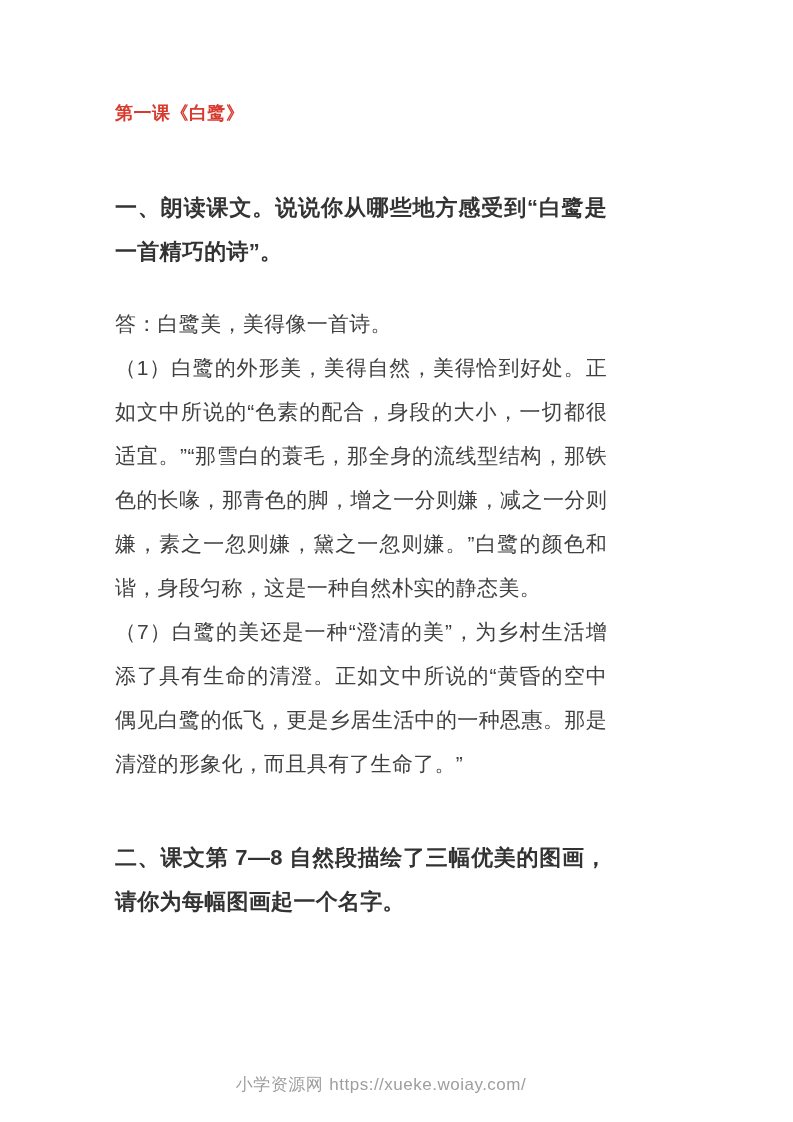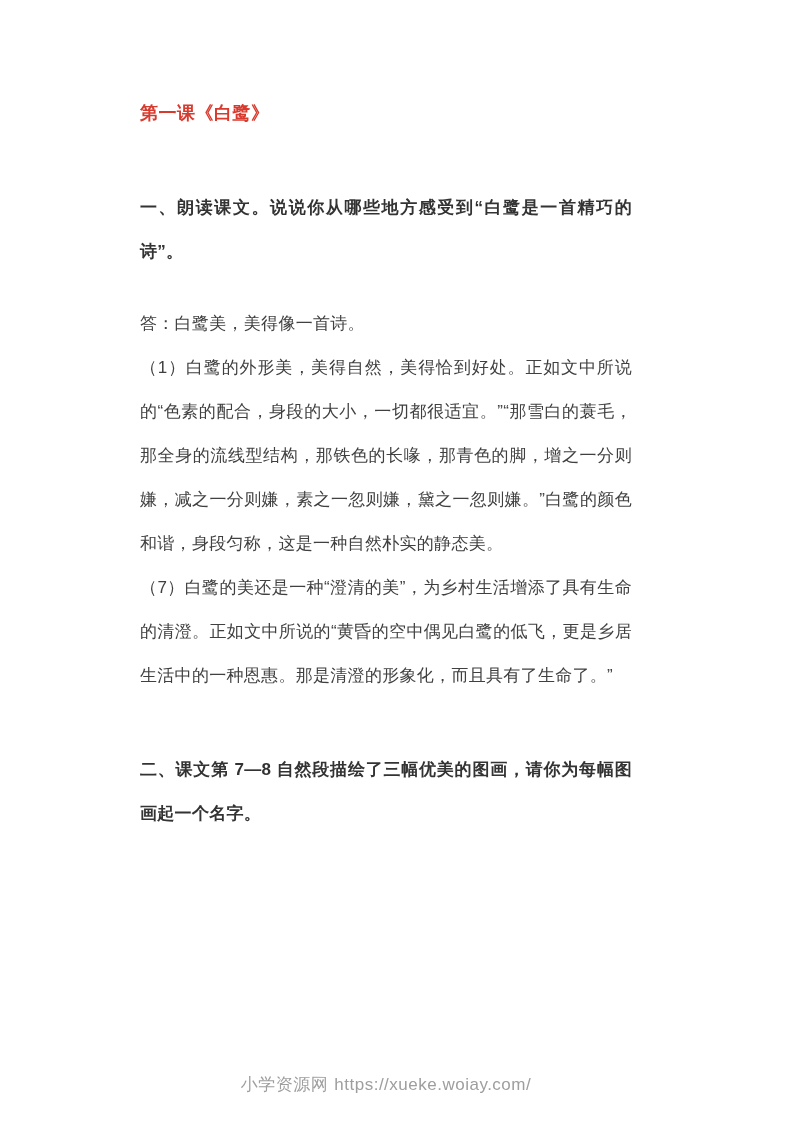--- a/index.html
+++ b/index.html
@@ -14,64 +14,64 @@
     position: relative;
     overflow: hidden;
   }
   .page {
     position: relative;
     width: 722px;
     height: 1122px;
     background: #ffffff;
     box-sizing: border-box;
     padding: 100px 115px 0 115px;
-    margin-left: 25px;
   }
   .lesson-title {
     font-size: 18px;
     font-weight: 700;
     color: #d83a2e;
     line-height: 26px;
     margin: 0 0 60px 0;
     letter-spacing: 0.5px;
   }
   .question {
-    font-size: 17px;
+    font-size: 22px;
     font-weight: 700;
     color: #333333;
     line-height: 44px;
     margin: 0 0 28px 0;
     text-align: justify;
     letter-spacing: 0.3px;
   }
   .question.second {
     margin-top: 50px;
     margin-bottom: 0;
   }
   .answer-section {
     margin: 0;
   }
   .answer-section p {
-    font-size: 17px;
+    font-size: 21px;
     font-weight: 400;
     color: #404040;
     line-height: 44px;
     margin: 0;
     text-align: justify;
     letter-spacing: 0.3px;
   }
   .page-footer {
     position: absolute;
     left: 0;
     bottom: 26px;
     width: 100%;
     text-align: center;
     font-size: 17px;
     color: #9e9e9e;
     letter-spacing: 0.5px;
+    padding-left: 20px;
   }
   .page-footer .site-name {
     margin-right: 6px;
   }
 </style>
 </head>
 <body>
 
 <div class="page">
 

